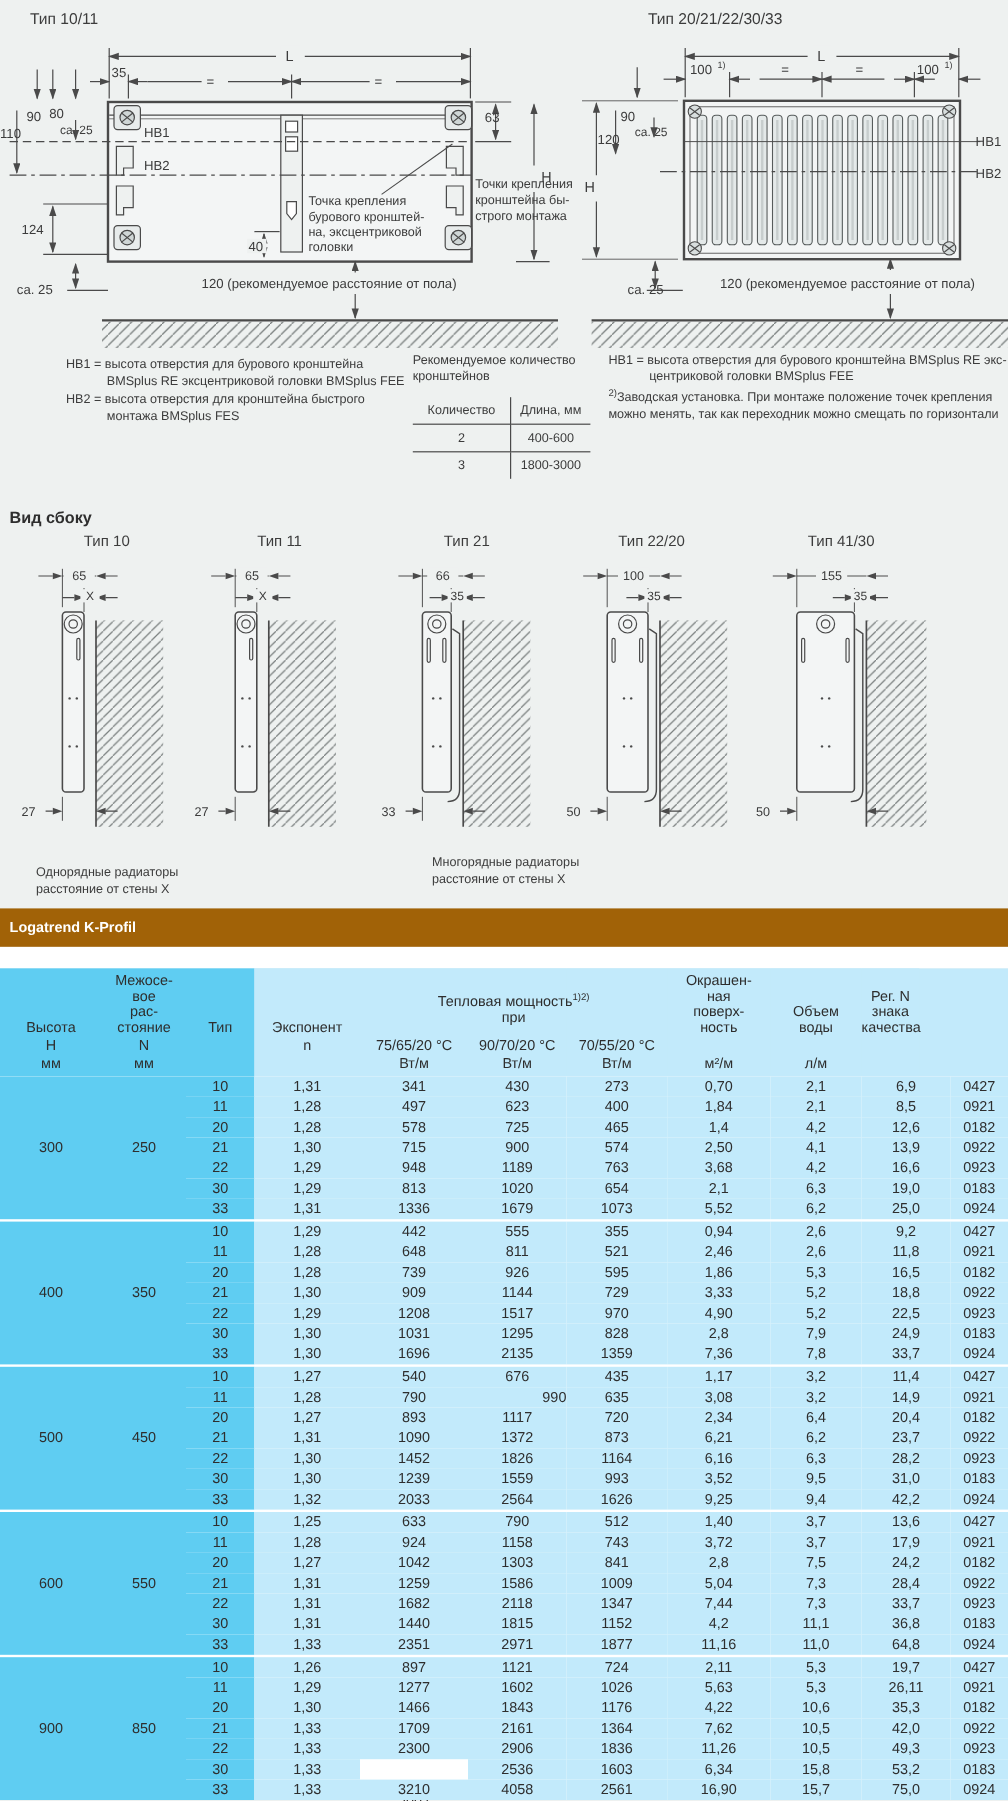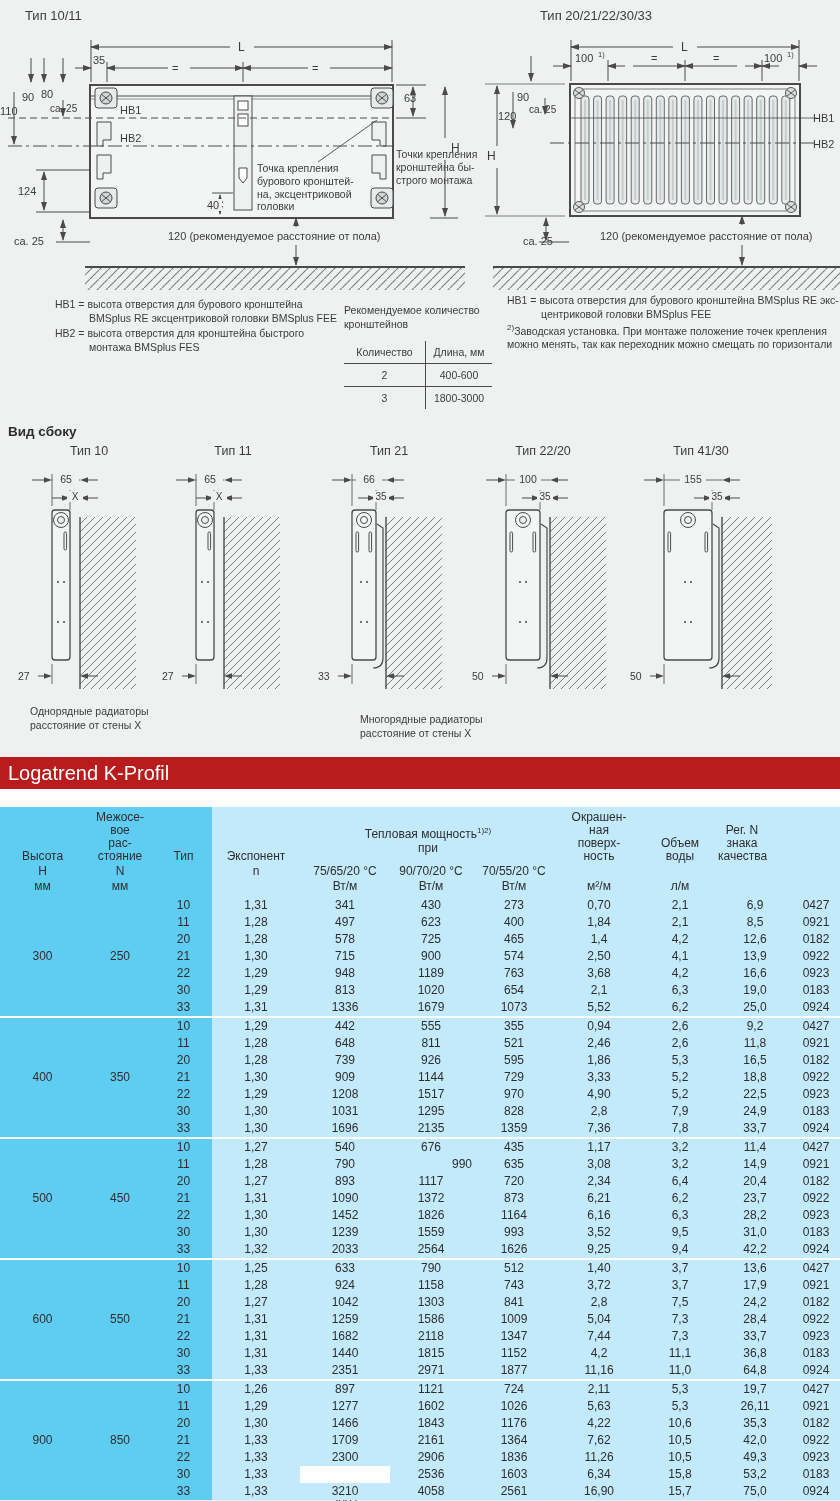--- a/index.html
+++ b/index.html
@@ -19,21 +19,21 @@
   .btable .bc{height:22px;line-height:22px;text-align:center;}
   .btable .c1{border-right:1.5px solid #4a4a4a;}
   .btable .hrow{border-bottom:1.5px solid #4a4a4a;}
   .btable .r1{border-bottom:1.5px solid #4a4a4a;}
   
   #sideview-heading{font-size:13.5px;font-weight:bold;color:#2e2e2e;}
   .sv-slot{position:absolute;width:150px;}
   .sv-title{text-align:center;font-size:12.5px;margin-bottom:4px;}
   .sv-caption{font-size:10.5px;line-height:1.35;}
   
-  #banner{background:#b91c1c;color:#ffffff;font-weight:normal;font-size:20px;
+  #banner{background:#a16207;color:#ffffff;font-weight:bold;font-size:12px;
           line-height:32px;padding-left:8px;}
   
   #k-header{display:flex;background:#c2eafb;}
   .hcol{position:relative;height:90px;font-size:12px;color:#2e2e2e;}
   .hcol.dk{background:#5fcdf2;}
   .hcol.lt{background:#c2eafb;}
   .h-main{position:absolute;bottom:34px;left:0;width:100%;text-align:center;white-space:pre-line;line-height:13px;}
   .h-sub{position:absolute;top:57px;left:0;width:100%;text-align:center;height:15px;line-height:15px;}
   .h-unit{position:absolute;top:72px;left:0;width:100%;text-align:center;height:15px;line-height:15px;}
   #power-group{position:absolute;left:300px;top:19px;width:256px;text-align:center;font-size:12px;color:#2e2e2e;}
@@ -296,21 +296,21 @@
       <text x="58" y="245">ca. 25</text>
       <text x="135" y="240">120 (рекомендуемое расстояние от пола)</text>
     </g>
   </svg>
 
   <div class="abs notes" style="left:55px;top:298px;width:292px;">
     <div class="note-item">HB1 = высота отверстия для бурового кронштейна BMSplus RE эксцентриковой головки BMSplus FEE</div>
     <div class="note-item">HB2 = высота отверстия для кронштейна быстрого монтажа BMSplus FES</div>
   </div>
 
-  <div class="abs" id="bracket-box" style="left:344px;top:304px;width:150px;">
+  <div class="abs" id="bracket-box" style="left:344px;top:294px;width:150px;">
     <div id="bracket-title" class="pre">Рекомендуемое количество
 кронштейнов</div>
     <div class="btable">
       <div class="bc c1 hrow">Количество</div>
       <div class="bc hrow">Длина, мм</div>
       <div class="bc c1 r1">2</div>
       <div class="bc r1">400-600</div>
       <div class="bc c1">3</div>
       <div class="bc">1800-3000</div>
     </div>
@@ -524,21 +524,21 @@
             <circle cx="65" cy="160" r="1" fill="#4a4a4a" stroke="none"></circle>
             <line x1="38" y1="202" x2="38" y2="222" stroke-width="0.8"></line>
             <line x1="24" y1="214" x2="30" y2="214"></line>
             <polygon points="38,214 30,211.2 30,216.8" fill="#4a4a4a" stroke="none"></polygon>
             <line x1="104" y1="214" x2="114" y2="214"></line>
             <polygon points="96,214 104,211.2 104,216.8" fill="#4a4a4a" stroke="none"></polygon>
             <text x="4" y="218" font-size="10.5" fill="#3c3c3c" stroke="none">50</text>
           </g>
         </svg></div>
     </div>
-  <div class="abs sv-caption pre" style="left:30px;top:704px;">Однорядные радиаторы
+  <div class="abs sv-caption pre" style="left:30px;top:720px;">Однорядные радиаторы
 расстояние от стены X</div>
   <div class="abs sv-caption pre" style="left:360px;top:712px;">Многорядные радиаторы
 расстояние от стены X</div>
 
   <div class="abs" style="left:0;top:789px;width:840px;height:18px;background:#ffffff;"></div>
   <div class="abs" id="banner" style="left:0;top:757px;width:832px;height:32px;">
     <span>Logatrend K-Profil</span>
   </div>
 
   <div class="abs" id="k-header" style="left:0;top:807px;width:840px;height:90px;position:absolute;">

